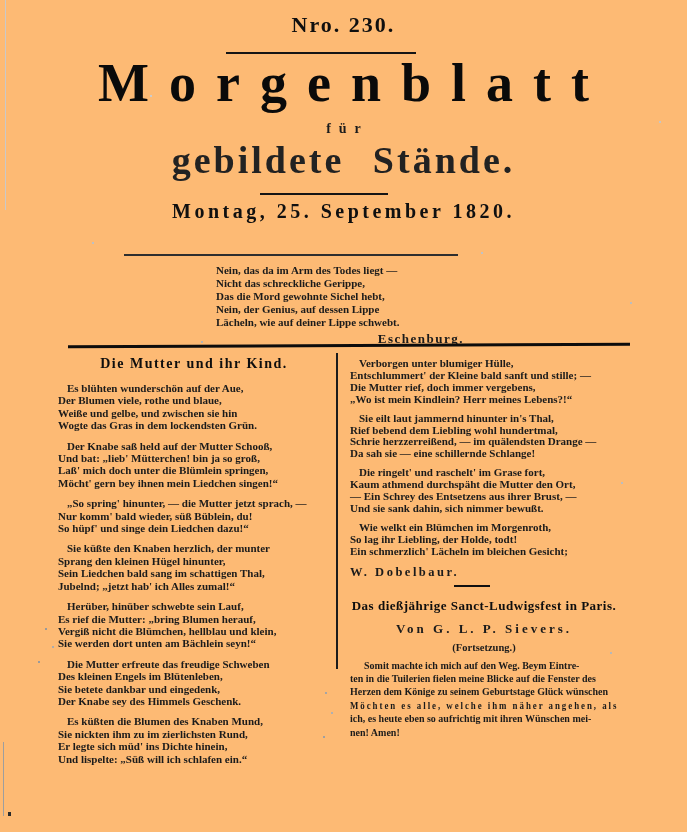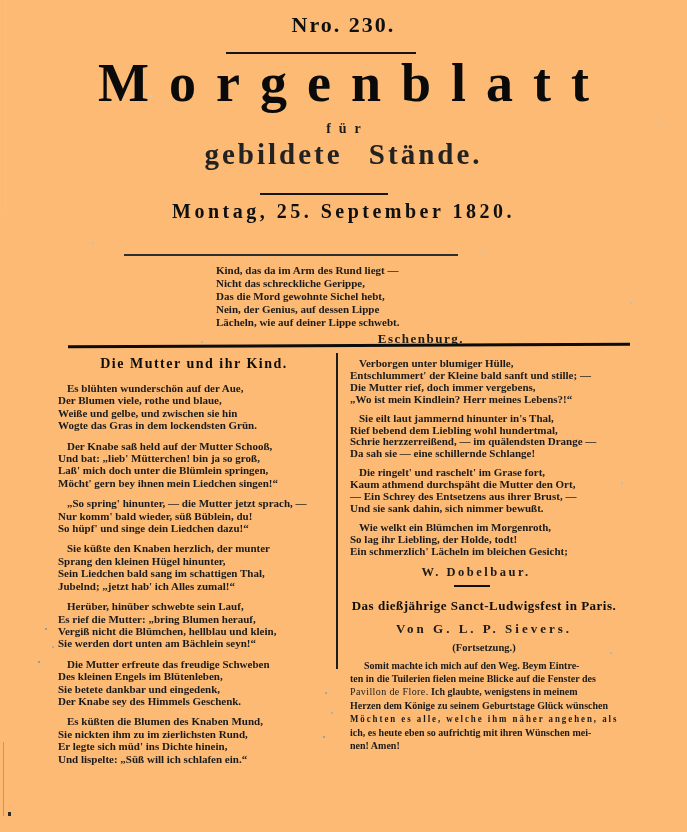--- a/index.html
+++ b/index.html
@@ -8,41 +8,41 @@
     background:#fdba74;color:#1b1b1b;
     font-family:Liberation Serif, serif;
   }
   
   .hcenter{position:absolute;left:0;right:0;text-align:center;white-space:nowrap;}
   .issue{top:12px;font-size:22px;font-weight:bold;letter-spacing:2px;color:#0f0f0f;}
   .rule{position:absolute;background:#151515;}
   .rule1{top:52px;left:226px;width:190px;height:2px;}
   .masthead{top:52px;font-size:54px;font-weight:bold;letter-spacing:20px;padding-left:20px;color:#0a0a0a;}
   .fuer{top:121px;font-size:14px;font-weight:bold;letter-spacing:8px;padding-left:8px;}
-  .subtitle{top:138px;font-size:29px;font-weight:bold;letter-spacing:3px;word-spacing:16px;color:#222;}
+  .subtitle{top:138px;font-size:38px;font-weight:bold;letter-spacing:3px;word-spacing:16px;color:#222;}
   .rule2{top:193px;left:260px;width:128px;height:2px;}
   .dateline{top:200px;font-size:20px;font-weight:bold;letter-spacing:3.5px;color:#101010;}
   .rule3{top:254px;left:124px;width:334px;height:2px;background:#2e2e2e;}
   
   .epigraph{position:absolute;top:264px;left:216px;width:252px;}
   .eline{font-size:11px;font-weight:bold;line-height:13px;}
   .epi-attrib{text-align:right;padding-right:4px;font-size:13px;font-weight:bold;letter-spacing:1.5px;margin-top:2px;}
   .rule4{top:344px;left:68px;width:562px;height:3px;background:#0c0c0c;transform:rotate(-0.25deg);}
   
   .col-left{position:absolute;top:356px;left:58px;width:272px;}
   .col-right{position:absolute;top:358px;left:350px;width:268px;}
   .col-divider{position:absolute;top:353px;left:336px;width:2px;height:316px;background:#1c1c1c;}
   .tline{white-space:nowrap;transform-origin:left center;}
   .poem-title{text-align:center;font-size:14px;font-weight:bold;letter-spacing:1.5px;margin-bottom:10px;white-space:nowrap;color:#0e0e0e;}
   .stanza{margin-bottom:8px;}
   .col-right .stanza{margin-bottom:7px;}
   .pline{font-size:11px;font-weight:bold;line-height:12.4px;}
   .col-right .pline{line-height:11.9px;}
   .pline.first{padding-left:9px;}
-  .poem-attrib{text-align:center;padding-right:16px;font-size:12.5px;font-weight:bold;letter-spacing:2.5px;margin-top:2px;}
+  .poem-attrib{text-align:left;padding-right:16px;font-size:12.5px;font-weight:bold;letter-spacing:2.5px;margin-top:2px;}
   .attrib-rule{width:36px;height:2px;background:#101010;margin:5px auto 0 auto;transform:translateX(-12px);}
   .article-title{text-align:center;font-size:13px;font-weight:bold;letter-spacing:0.5px;margin-top:11px;white-space:nowrap;transform-origin:center center;color:#0e0e0e;}
   .article-byline{text-align:center;font-size:13px;font-weight:bold;letter-spacing:3px;margin-top:7px;white-space:nowrap;}
   .article-note{text-align:center;font-size:10.5px;font-weight:bold;margin-top:5px;}
   .prose{margin-top:6px;}
   .prline{font-size:10px;font-weight:bold;line-height:13.4px;}
   .indent{padding-left:14px;}
   .spaced{letter-spacing:2.2px;}
   .latin{font-weight:normal;letter-spacing:0.4px;}
   
@@ -70,21 +70,21 @@
   <div class="rule rule1"></div>
   <div class="hcenter fuer">für</div>
   <div class="hcenter masthead">Morgenblatt</div>
   <div class="hcenter subtitle">gebildete Stände.</div>
   <div class="rule rule2"></div>
   <div class="hcenter dateline">Montag, 25. September 1820.</div>
   <div class="rule rule3"></div>
 
   <div class="epigraph">
     <div id="epigraph-lines">
-        <div class="tline eline">Kind, das da im Arm des Rund liegt —</div>
+        <div class="tline eline">Nein, das da im Arm des Todes liegt —</div>
         <div class="tline eline">Nicht das schreckliche Gerippe,</div>
         <div class="tline eline">Das die Mord gewohnte Sichel hebt,</div>
         <div class="tline eline">Nein, der Genius, auf dessen Lippe</div>
         <div class="tline eline">Lächeln, wie auf deiner Lippe schwebt.</div>
       </div>
     <div class="epi-attrib">Eschenburg.</div>
   </div>
   <div class="rule rule4"></div>
 
   <div class="col-divider"></div>
@@ -163,21 +163,20 @@
         </div>
       </div>
     <div class="poem-attrib">W. Dobelbaur.</div>
     <div class="attrib-rule"></div>
     <div class="article-title">Das dießjährige Sanct-Ludwigsfest in Paris.</div>
     <div class="article-byline">Von G. L. P. Sievers.</div>
     <div class="article-note">(Fortsetzung.)</div>
     <div class="prose" id="prose">
         <div class="tline prline just indent" style="word-spacing: 0px;">Somit machte ich mich auf den Weg. Beym Eintre-</div>
         <div class="tline prline just" style="word-spacing: 0px;">ten in die Tuilerien fielen meine Blicke auf die Fenster des</div>
-        <div class="tline prline just" style="word-spacing: 0px;"><span class="latin">Pavillon de Flore.</span><span> Ich glaubte, wenigstens in meinem</span></div>
         <div class="tline prline just" style="word-spacing: 0px;">Herzen dem Könige zu seinem Geburtstage Glück wünschen</div>
         <div class="tline prline just spaced" style="transform: scaleX(0.887417);">Möchten es alle, welche ihm näher angehen, als</div>
         <div class="tline prline just" style="word-spacing: 0px;">ich, es heute eben so aufrichtig mit ihren Wünschen mei-</div>
         <div class="tline prline">nen! Amen!</div>
       </div>
   </div>
 
 </div>
 
 </body></html>

